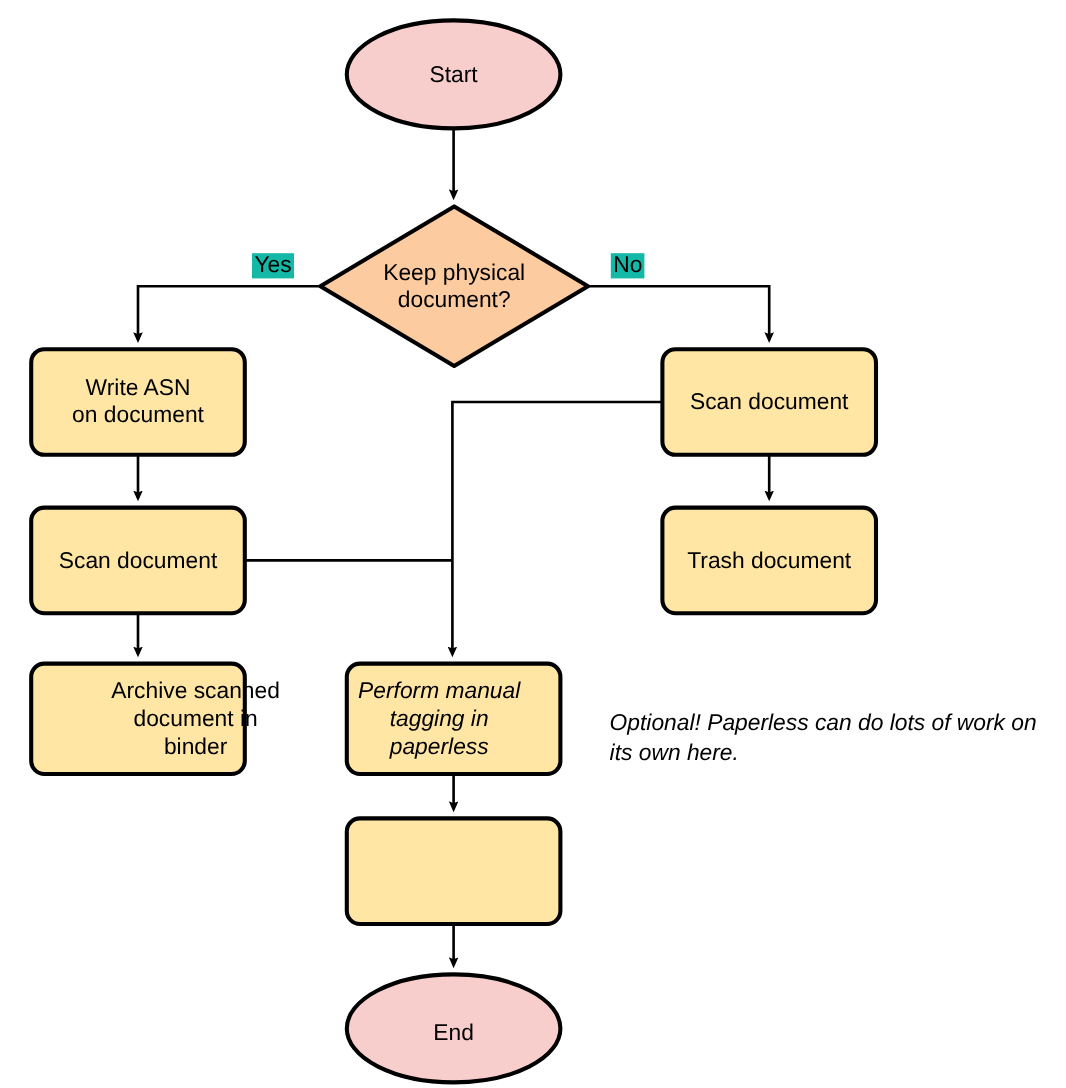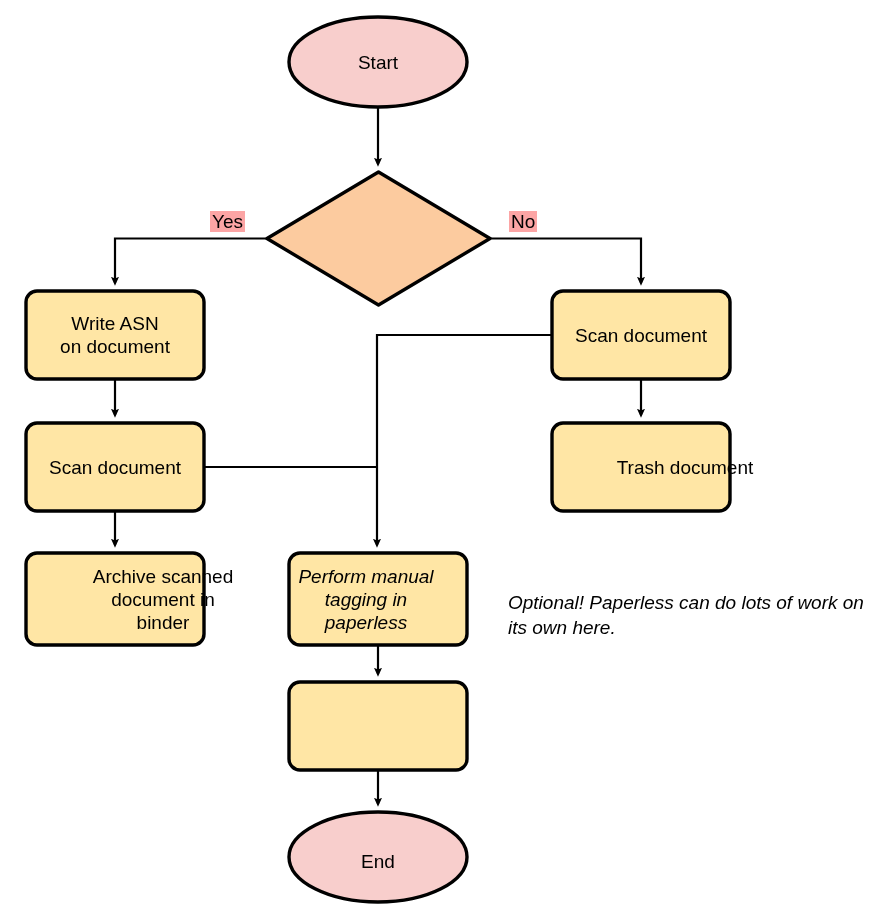--- a/index.html
+++ b/index.html
@@ -37,21 +37,21 @@
     line-height: 23px;
     white-space: pre-line;
     pointer-events: none;
   }
   .edge-label {
     position: absolute;
     color: #000000;
     font-family: "Liberation Sans", sans-serif;
     font-size: 19px;
     line-height: 21px;
-    background: #fca5a5;
+    background: #14b8a6;
     padding: 0 2px;
     white-space: nowrap;
   }
   .note-text {
     position: absolute;
     color: #000000;
     font-family: "Liberation Sans", sans-serif;
     font-style: italic;
     font-size: 19px;
     line-height: 25px;
@@ -116,33 +116,35 @@
       <rect x="289" y="553" width="178" height="92" rx="11" ry="11" fill="#ffe6a5"></rect>
 
       <rect x="289" y="682" width="178" height="88" rx="11" ry="11" fill="#ffe6a5"></rect>
 
       <ellipse cx="378" cy="857" rx="89" ry="45" fill="#f8cecc"></ellipse>
     </g>
   </svg>
 
   <div class="node-label" style="left:289px; top:17px; width:178px; height:90px;">Start</div>
 
+  <div class="node-label" style="left:267px; top:172px; width:223px; height:133px;">Keep physical
+document?</div>
 
   <div class="node-label" style="left:26px; top:291px; width:178px; height:88px;">Write ASN
 on document</div>
 
   <div class="node-label" style="left:26px; top:423px; width:178px; height:88px;">Scan document</div>
 
   <div class="node-label" style="left:26px; top:553px; width:178px; height:92px;margin-left:48px;">Archive scanned
 document in
 binder</div>
 
   <div class="node-label" style="left:552px; top:291px; width:178px; height:88px;">Scan document</div>
 
-  <div class="node-label" style="left:552px; top:423px; width:178px; height:88px;padding-left:44px;">Trash document</div>
+  <div class="node-label" style="left:552px; top:423px; width:178px; height:88px;">Trash document</div>
 
   <div class="node-label" style="left:277px; top:553px; width:178px; height:92px;font-style:italic;">Perform manual
 tagging in
 paperless</div>
 
 
   <div class="node-label" style="left:289px; top:816px; width:178px; height:90px;">End</div>
 
   <div class="edge-label" style="left:210px; top:211px;">Yes</div>
 

